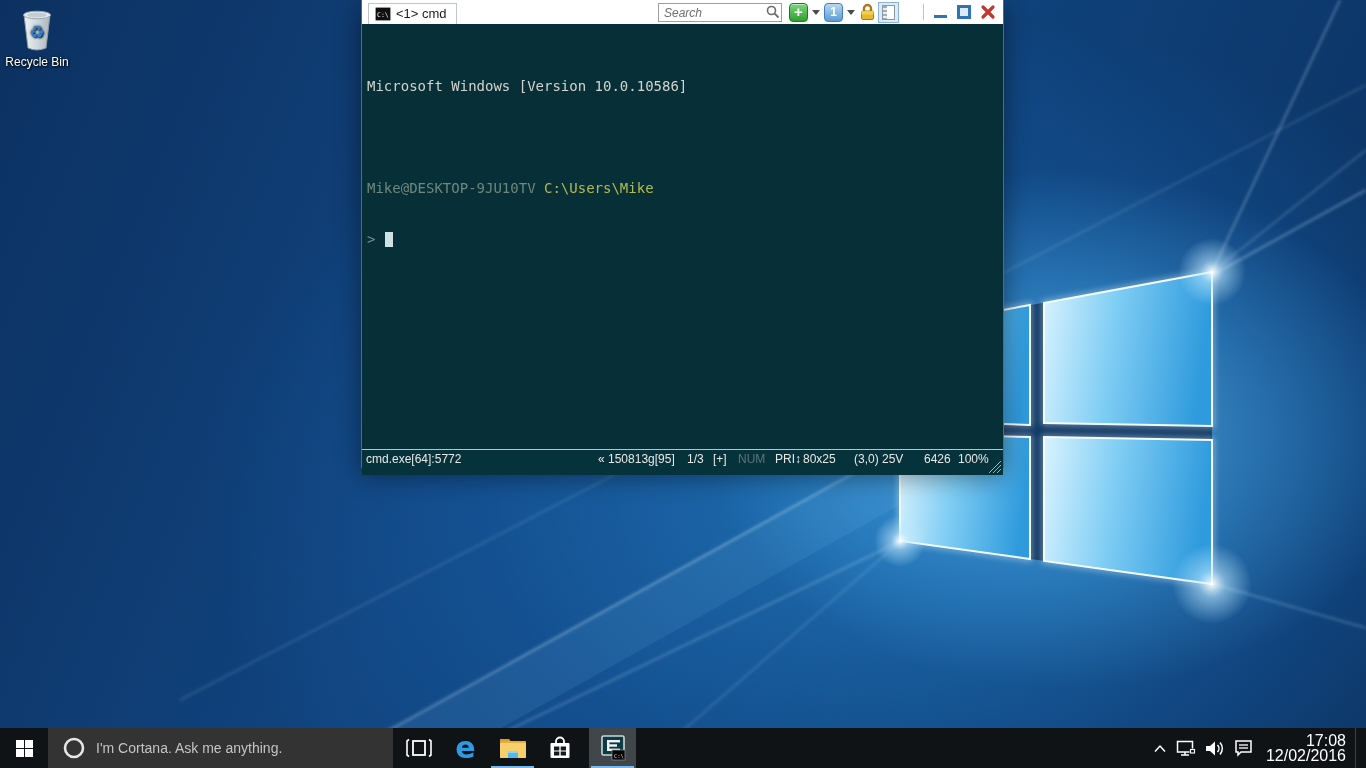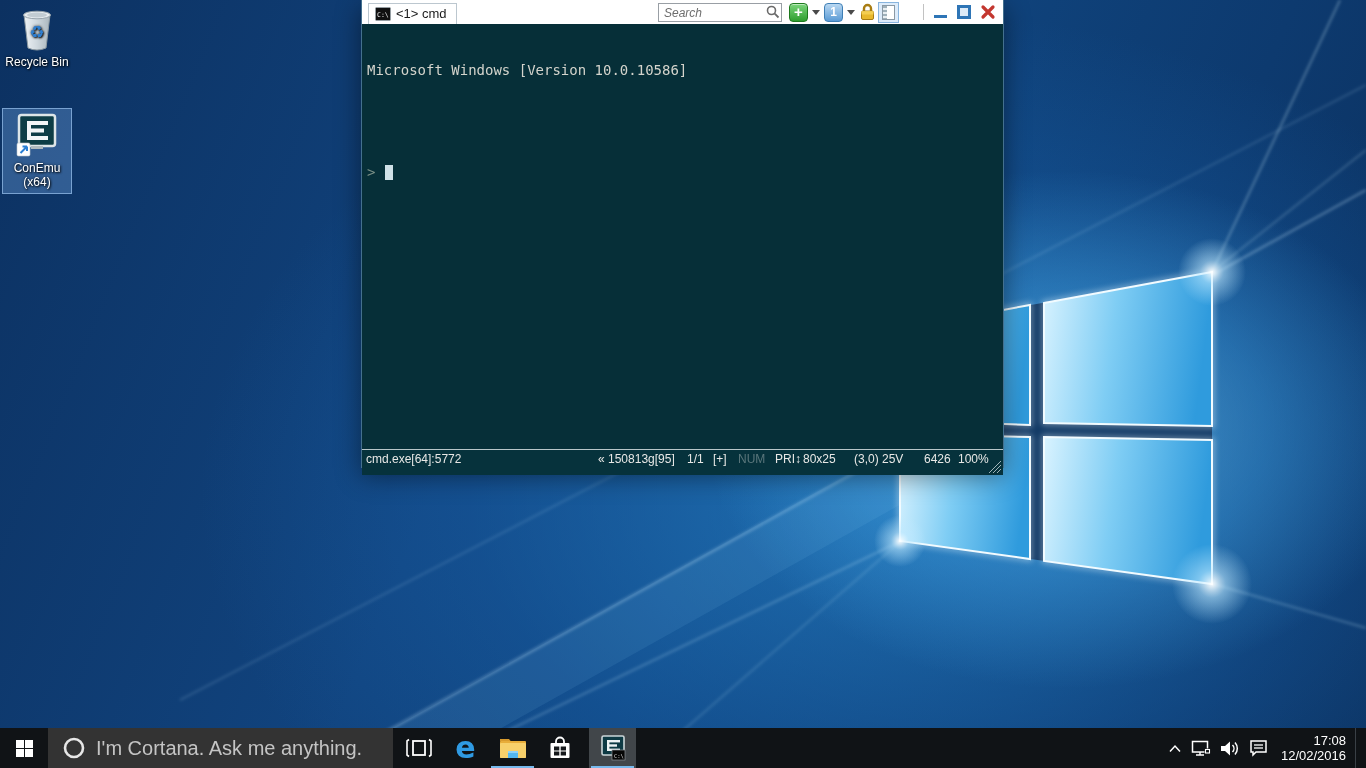--- a/index.html
+++ b/index.html
@@ -46,43 +46,43 @@
     background:repeating-linear-gradient(#9fb0ba 0 2px, #e8eef2 2px 4px); }
   .hamburger { width:16px; height:13px; display:flex; flex-direction:column; justify-content:space-between; }
   .hamburger div { height:3px; background:#2e75b6; border-radius:1px; }
   .vsep { width:1px; height:16px; background:#c2c2c2; margin:0 5px; }
   .btn-min { width:15px; height:15px; position:relative; margin:0 4px; }
   .btn-min::after { content:""; position:absolute; left:1px; right:1px; bottom:2px; height:3px; background:#2e75b6; }
   .btn-max { width:14px; height:14px; border:3px solid #2e75b6; background:#ddebf8; margin:0 5px; }
   .btn-close { margin:0 3px 0 4px; }
 
   .terminal { position:relative; height:425px; background:#062f38; font-family:"DejaVu Sans Mono","Liberation Mono",monospace;
-    font-size:14px; line-height:17px; padding:4px 5px; color:#d4d4cc; white-space:pre; }
+    font-size:14px; line-height:17px; padding:20px 5px; color:#d4d4cc; white-space:pre; }
   .t-user { color:#70887c; }
   .t-path { color:#b4ba4c; }
   .t-prompt { color:#7c9188; }
   .cursor { display:inline-block; width:8px; height:15px; background:#cfe1e7; vertical-align:text-bottom; margin-left:1px; }
 
   .statusbar { position:relative; height:26px; background:#06323c; border-top:1px solid #b9c6c9; color:#e8e8e6; font-size:12px; }
   .statusbar span { position:absolute; top:2px; white-space:pre; }
   .sb-dim { color:#5a767b; }
   .grip { position:absolute; right:1px; bottom:1px; }
 
   
   .taskbar { position:absolute; left:0; top:728px; width:1366px; height:40px; background:#101316; display:flex; align-items:stretch; }
   .start-btn { width:48px; display:flex; align-items:center; justify-content:center; }
   .cortana { width:345px; background:#333333; display:flex; align-items:center; gap:10px; padding-left:14px; }
-  .cortana-text { color:#c4c4c4; font-size:20px; }
+  .cortana-text { color:#c4c4c4; font-size:14px; }
   .task-icons { display:flex; margin-left:2px; }
   .tb-cell { width:47px; display:flex; align-items:center; justify-content:center; position:relative; }
   .tb-cell.running::after { content:""; position:absolute; left:2px; right:2px; bottom:0; height:2px; background:#76b9ed; }
   .tb-cell.active { background:#41464a; margin-left:6px; }
   .edge-e { color:#2f9ae3; font-size:30px; font-weight:bold; font-family:"DejaVu Sans",sans-serif; line-height:30px; }
   .tray { margin-left:auto; display:flex; align-items:center; gap:9px; padding-right:6px; }
-  .clock { color:#fff; font-size:13px; text-align:right; line-height:15px; margin-left:4px; }
+  .clock { color:#fff; font-size:16px; text-align:right; line-height:15px; margin-left:4px; }
   .show-desktop { width:5px; border-left:1px solid #3a4046; height:40px; }
 </style>
 </head>
 <body>
 
 <div class="screen">
 
   <div class="wallpaper">
     <svg width="1366" height="728" viewBox="0 0 1366 728">
       <defs>
@@ -144,34 +144,20 @@
         </linearGradient>
       </defs>
       <path d="M8,7 L12,40 Q21,44 30,40 L34,7 Z" fill="url(#binG)" stroke="#8d9aa2" stroke-width="1"></path>
       <ellipse cx="21" cy="7" rx="13.5" ry="3.8" fill="#e8edf0" stroke="#97a3ab" stroke-width="1"></ellipse>
       <ellipse cx="21" cy="7" rx="10" ry="2.4" fill="#c2ccd2"></ellipse>
       <text x="21" y="30" text-anchor="middle" font-size="17" fill="#2f7fd0" font-family="DejaVu Sans">♻</text>
     </svg>
     <span>Recycle Bin</span>
   </div>
 
-  <div class="desk-icon" id="conemu-shortcut">
-    <svg class="glyph" width="46" height="46" viewBox="0 0 46 46">
-      <rect x="5" y="3" width="36" height="31" rx="2.5" fill="#0d3d46" stroke="#dde5e8" stroke-width="2.5"></rect>
-      <rect x="13" y="9" width="21" height="4" fill="#f2f6f7"></rect>
-      <rect x="13" y="9" width="4" height="19" fill="#f2f6f7"></rect>
-      <rect x="13" y="16.5" width="17" height="4" fill="#f2f6f7"></rect>
-      <rect x="13" y="24" width="21" height="4" fill="#f2f6f7"></rect>
-      <rect x="17" y="34" width="12" height="3" fill="#aeb9be"></rect>
-      <rect x="3" y="31" width="13" height="13" rx="1.5" fill="#ffffff" stroke="#c0c8cc" stroke-width="0.6"></rect>
-      <path d="M6.5,41 L13,34.5 M13,34.5 L8.5,34.5 M13,34.5 L13,39" stroke="#2a7fd4" stroke-width="2" fill="none"></path>
-    </svg>
-    <span>ConEmu</span><br>
-    <span>(x64)</span>
-  </div>
 
   <div class="window">
     <div class="titlebar">
       <div class="tab">
         <svg width="16" height="14" viewBox="0 0 16 14">
           <rect x="0.5" y="0.5" width="15" height="13" rx="1" fill="#101010" stroke="#9aa4ab" stroke-width="0.8"></rect>
           <text x="2" y="9.5" font-size="6.5" fill="#e8e8e8" font-family="DejaVu Sans Mono">C:\</text>
         </svg>
         <span>&lt;1&gt; cmd</span>
       </div>
@@ -208,27 +194,28 @@
       <div class="tbtn btn-close">
         <svg width="16" height="16" viewBox="0 0 16 16">
           <path d="M3,3 L13,13 M13,3 L3,13" stroke="#c3372f" stroke-width="3.2" stroke-linecap="round"></path>
         </svg>
       </div>
     </div>
 
     <div class="terminal">
       <div>Microsoft Windows [Version 10.0.10586]</div>
       <div>&nbsp;</div>
+      <div><span class="t-user">Mike@DESKTOP-9JU10TV</span><span> </span><span class="t-path">C:\Users\Mike</span></div>
       <div><span class="t-prompt">&gt; </span><span class="cursor"></span></div>
     </div>
 
     <div class="statusbar">
       <span style="left:4px">cmd.exe[64]:5772</span>
       <span style="left:236px">« 150813g[95]</span>
-      <span style="left:325px">1/1</span>
+      <span style="left:325px">1/3</span>
       <span style="left:351px">[+]</span>
       <span style="left:376px" class="sb-dim">NUM</span>
       <span style="left:413px">PRI↕</span>
       <span style="left:441px">80x25</span>
       <span style="left:492px">(3,0) 25V</span>
       <span style="left:562px">6426</span>
       <span style="left:596px">100%</span>
       <svg class="grip" width="14" height="14" viewBox="0 0 14 14">
         <path d="M13,1 L1,13 M13,5 L5,13 M13,9 L9,13" stroke="#9fb4b8" stroke-width="1"></path>
       </svg>

